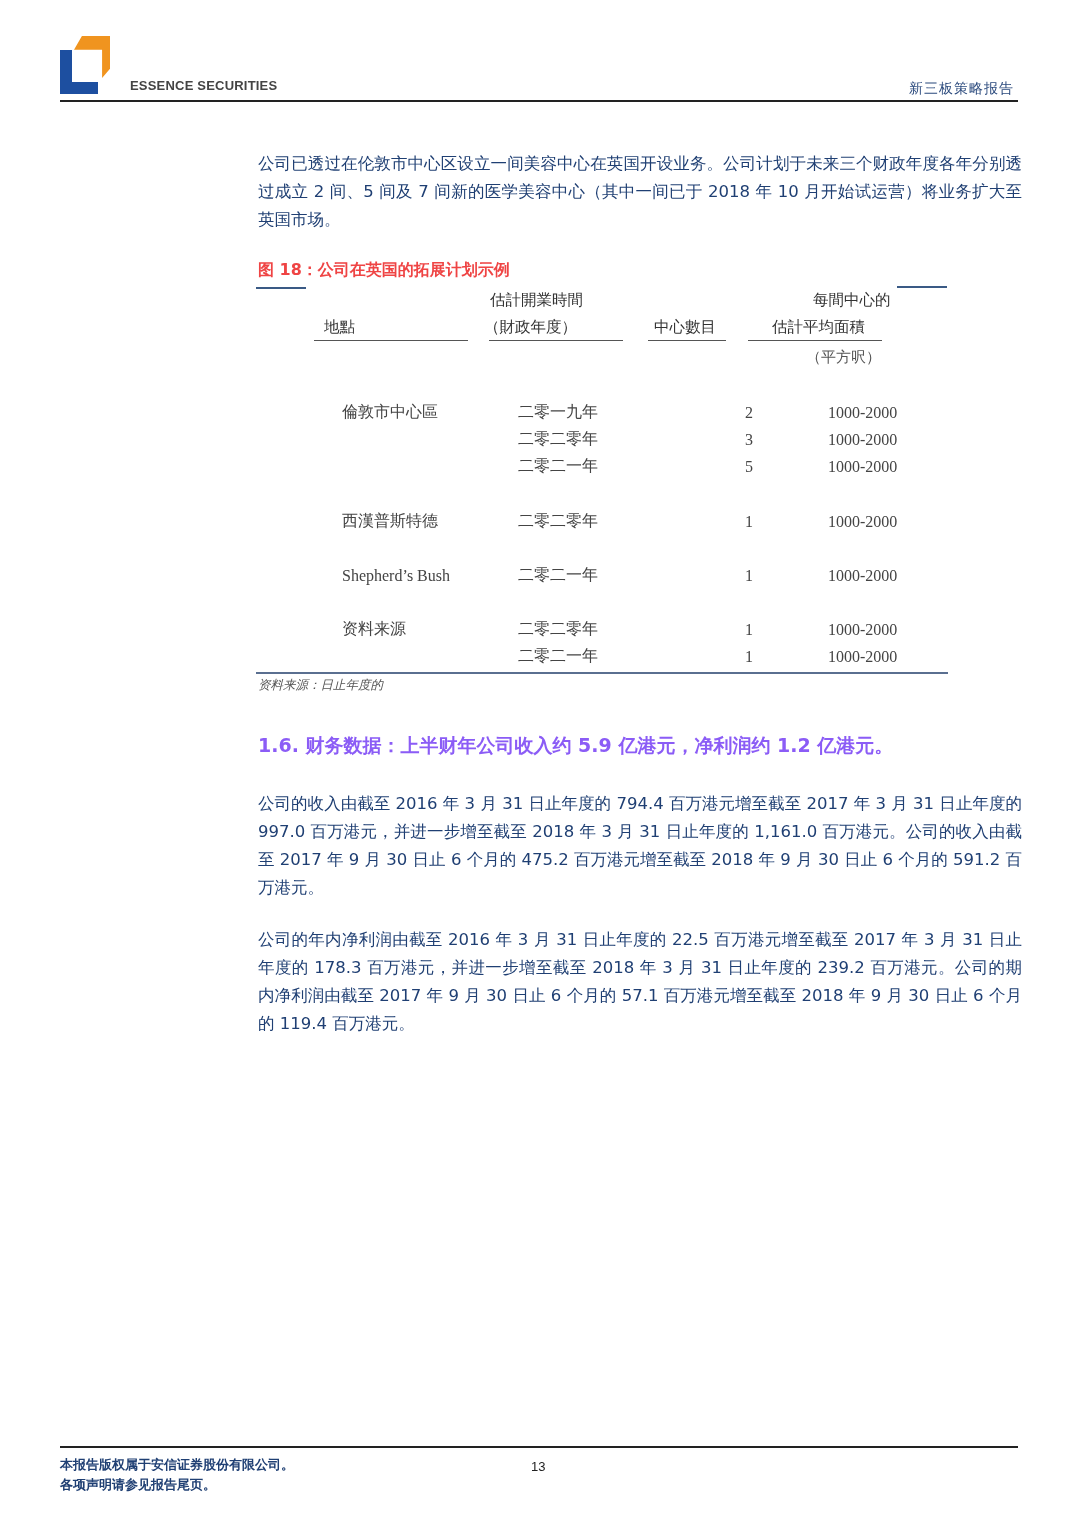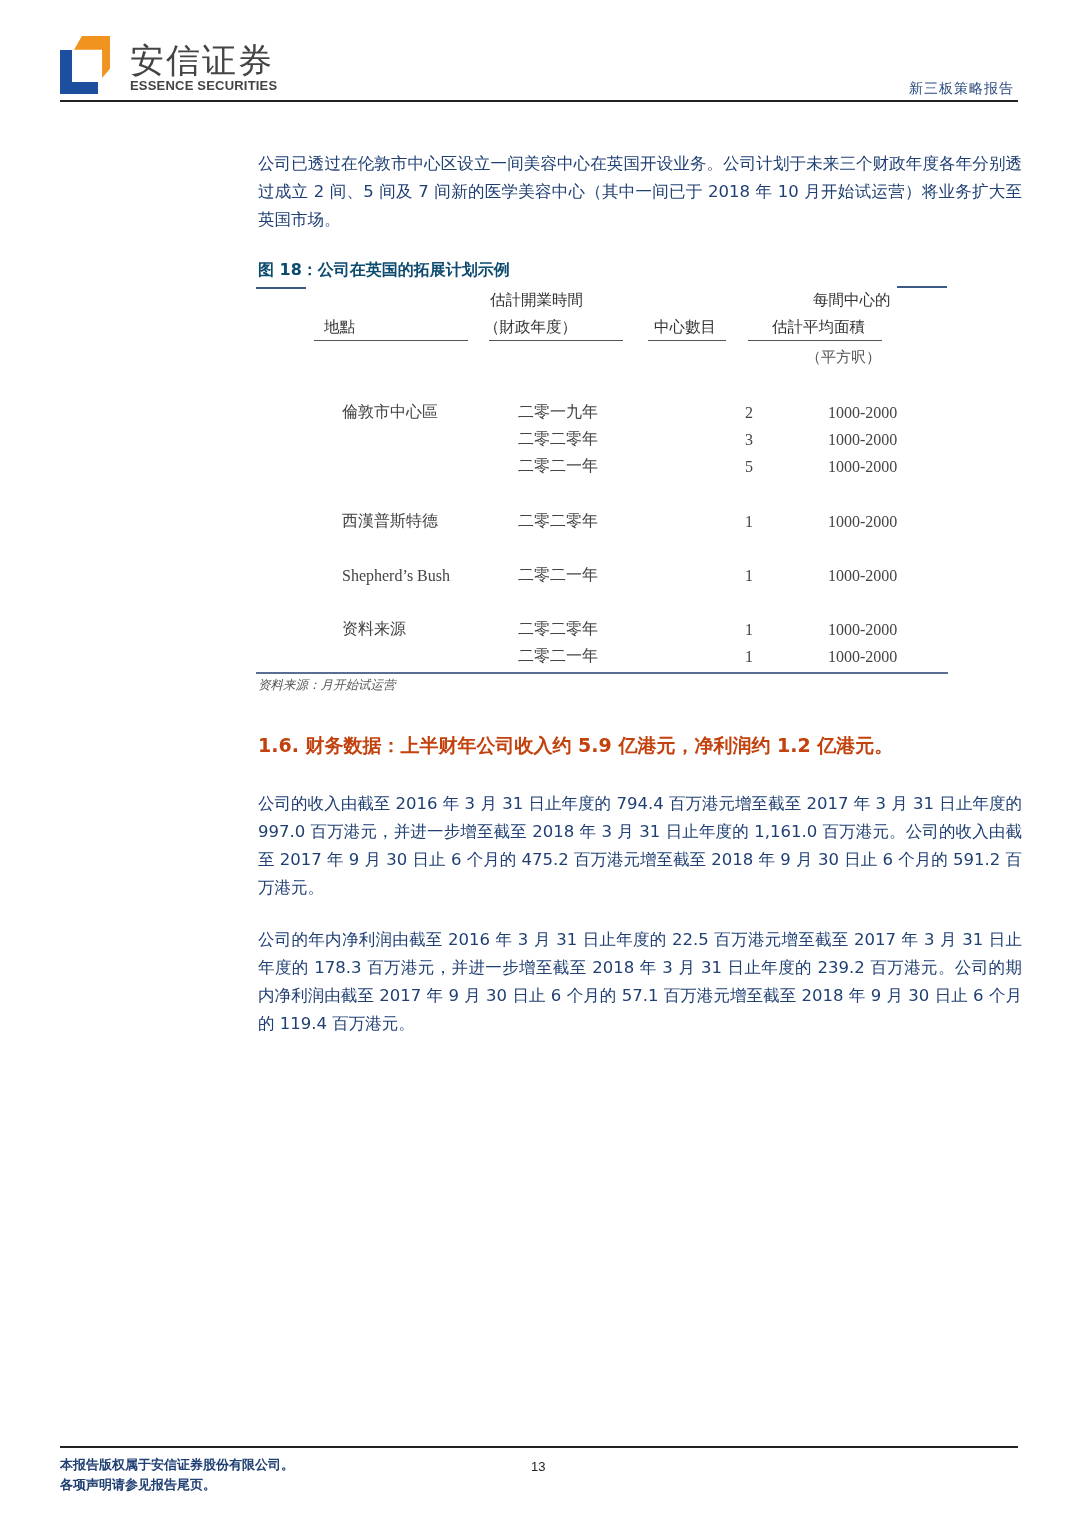--- a/index.html
+++ b/index.html
@@ -20,37 +20,37 @@
   .header-right { position: absolute; right: 4px; top: 44px; font-size: 14px; color: #2b4a7d;
       font-family: "DejaVu Serif", serif; letter-spacing: 1px; }
   .header-rule { position: absolute; left: 60px; top: 100px; width: 958px; height: 2px; background: #222; }
 
   
   .para { position: absolute; left: 258px; width: 764px; font-size: 16.5px; line-height: 28px;
       color: #1f3f73; text-align: justify; font-family: "DejaVu Sans", sans-serif; }
   .p-intro { top: 150px; }
 
   
-  .fig-title { position: absolute; left: 258px; top: 260px; font-size: 16px; font-weight: bold; color: #0c4a6e;
+  .fig-title { position: absolute; left: 258px; top: 260px; font-size: 16px; font-weight: bold; color: #ef4444;
       font-family: "DejaVu Sans", sans-serif; }
   .fig-rule-left { position: absolute; left: 256px; top: 287px; width: 50px; height: 2px; background: #3a5a85; }
   .fig-rule-right { position: absolute; left: 897px; top: 286px; width: 50px; height: 2px; background: #3a5a85; }
 
   .th { position: absolute; font-size: 15.5px; color: #333; font-family: "DejaVu Sans", sans-serif; line-height: 27px; }
   .th-underline { position: absolute; height: 1px; background: #555; top: 340px; }
   .th-unit { position: absolute; font-size: 15px; color: #555; font-family: "DejaVu Serif", serif; }
 
   .td { position: absolute; font-size: 16px; color: #444; font-family: "DejaVu Serif", "Liberation Serif", serif; margin-left: 28px; }
   .td-num { font-family: "Liberation Serif", serif; font-size: 16px; }
   .tbl-bottom { position: absolute; left: 256px; top: 672px; width: 692px; height: 2px; background: #5a6f90; }
   .source { position: absolute; left: 258px; top: 677px; font-size: 12.5px; color: #555; font-style: italic;
       font-family: "DejaVu Serif", serif; }
 
   
-  .section-h { position: absolute; left: 258px; top: 733px; font-size: 19px; font-weight: bold; color: #c2410c;
+  .section-h { position: absolute; left: 258px; top: 733px; font-size: 19px; font-weight: bold; color: #8b5cf6;
       font-family: "DejaVu Sans", sans-serif; }
 
   .p-rev { top: 790px; }
   .p-profit { top: 926px; }
 
   
   .footer-rule { position: absolute; left: 60px; top: 1446px; width: 958px; height: 2px; background: #222; }
   .footer-left { position: absolute; left: 60px; top: 1455px; font-size: 13px; line-height: 20px; color: #1f3f73;
       font-family: "DejaVu Serif", serif; font-weight: bold; }
   .footer-page { position: absolute; left: 531px; top: 1459px; font-size: 13px; color: #222;
@@ -58,21 +58,20 @@
 </style>
 </head>
 <body>
 
 <div class="header">
   <div class="logo-mark">
     <div class="blue"></div>
     <div class="blue-inner"></div>
     <div class="orange"></div>
   </div>
-  <div class="logo-cn">安信证券</div>
   <div class="logo-en">ESSENCE SECURITIES</div>
   <div class="header-right">新三板策略报告</div>
 </div>
 <div class="header-rule"></div>
 
 <div class="para p-intro">公司已透过在伦敦市中心区设立一间美容中心在英国开设业务。公司计划于未来三个财政年度各年分别透过成立 2 间、5 间及 7 间新的医学美容中心（其中一间已于 2018 年 10 月开始试运营）将业务扩大至英国市场。</div>
 
 <div class="fig-title">图 18：公司在英国的拓展计划示例</div>
 <div class="fig-rule-left"></div>
 <div class="fig-rule-right"></div>
@@ -119,21 +118,21 @@
   <div class="td" style="left:490px; top:619px;">二零二零年</div>
   <div class="td td-num" style="left:717px; top:621px;">1</div>
   <div class="td td-num" style="left:800px; top:621px;">1000-2000</div>
 
   <div class="td" style="left:490px; top:646px;">二零二一年</div>
   <div class="td td-num" style="left:717px; top:648px;">1</div>
   <div class="td td-num" style="left:800px; top:648px;">1000-2000</div>
 
   <div class="tbl-bottom"></div>
 </div>
-<div class="source">资料来源：月开始试运营</div>
+<div class="source">资料来源：日止年度的</div>
 
 <div class="section-h">1.6. 财务数据：上半财年公司收入约 5.9 亿港元，净利润约 1.2 亿港元。</div>
 <div class="para p-rev">公司的收入由截至 2016 年 3 月 31 日止年度的 794.4 百万港元增至截至 2017 年 3 月 31 日止年度的 997.0 百万港元，并进一步增至截至 2018 年 3 月 31 日止年度的 1,161.0 百万港元。公司的收入由截至 2017 年 9 月 30 日止 6 个月的 475.2 百万港元增至截至 2018 年 9 月 30 日止 6 个月的 591.2 百万港元。</div>
 <div class="para p-profit">公司的年内净利润由截至 2016 年 3 月 31 日止年度的 22.5 百万港元增至截至 2017 年 3 月 31 日止年度的 178.3 百万港元，并进一步增至截至 2018 年 3 月 31 日止年度的 239.2 百万港元。公司的期内净利润由截至 2017 年 9 月 30 日止 6 个月的 57.1 百万港元增至截至 2018 年 9 月 30 日止 6 个月的 119.4 百万港元。</div>
 
 <div class="footer-rule"></div>
 <div class="footer-left">
   <div>本报告版权属于安信证券股份有限公司。</div>
   <div>各项声明请参见报告尾页。</div>
 </div>

